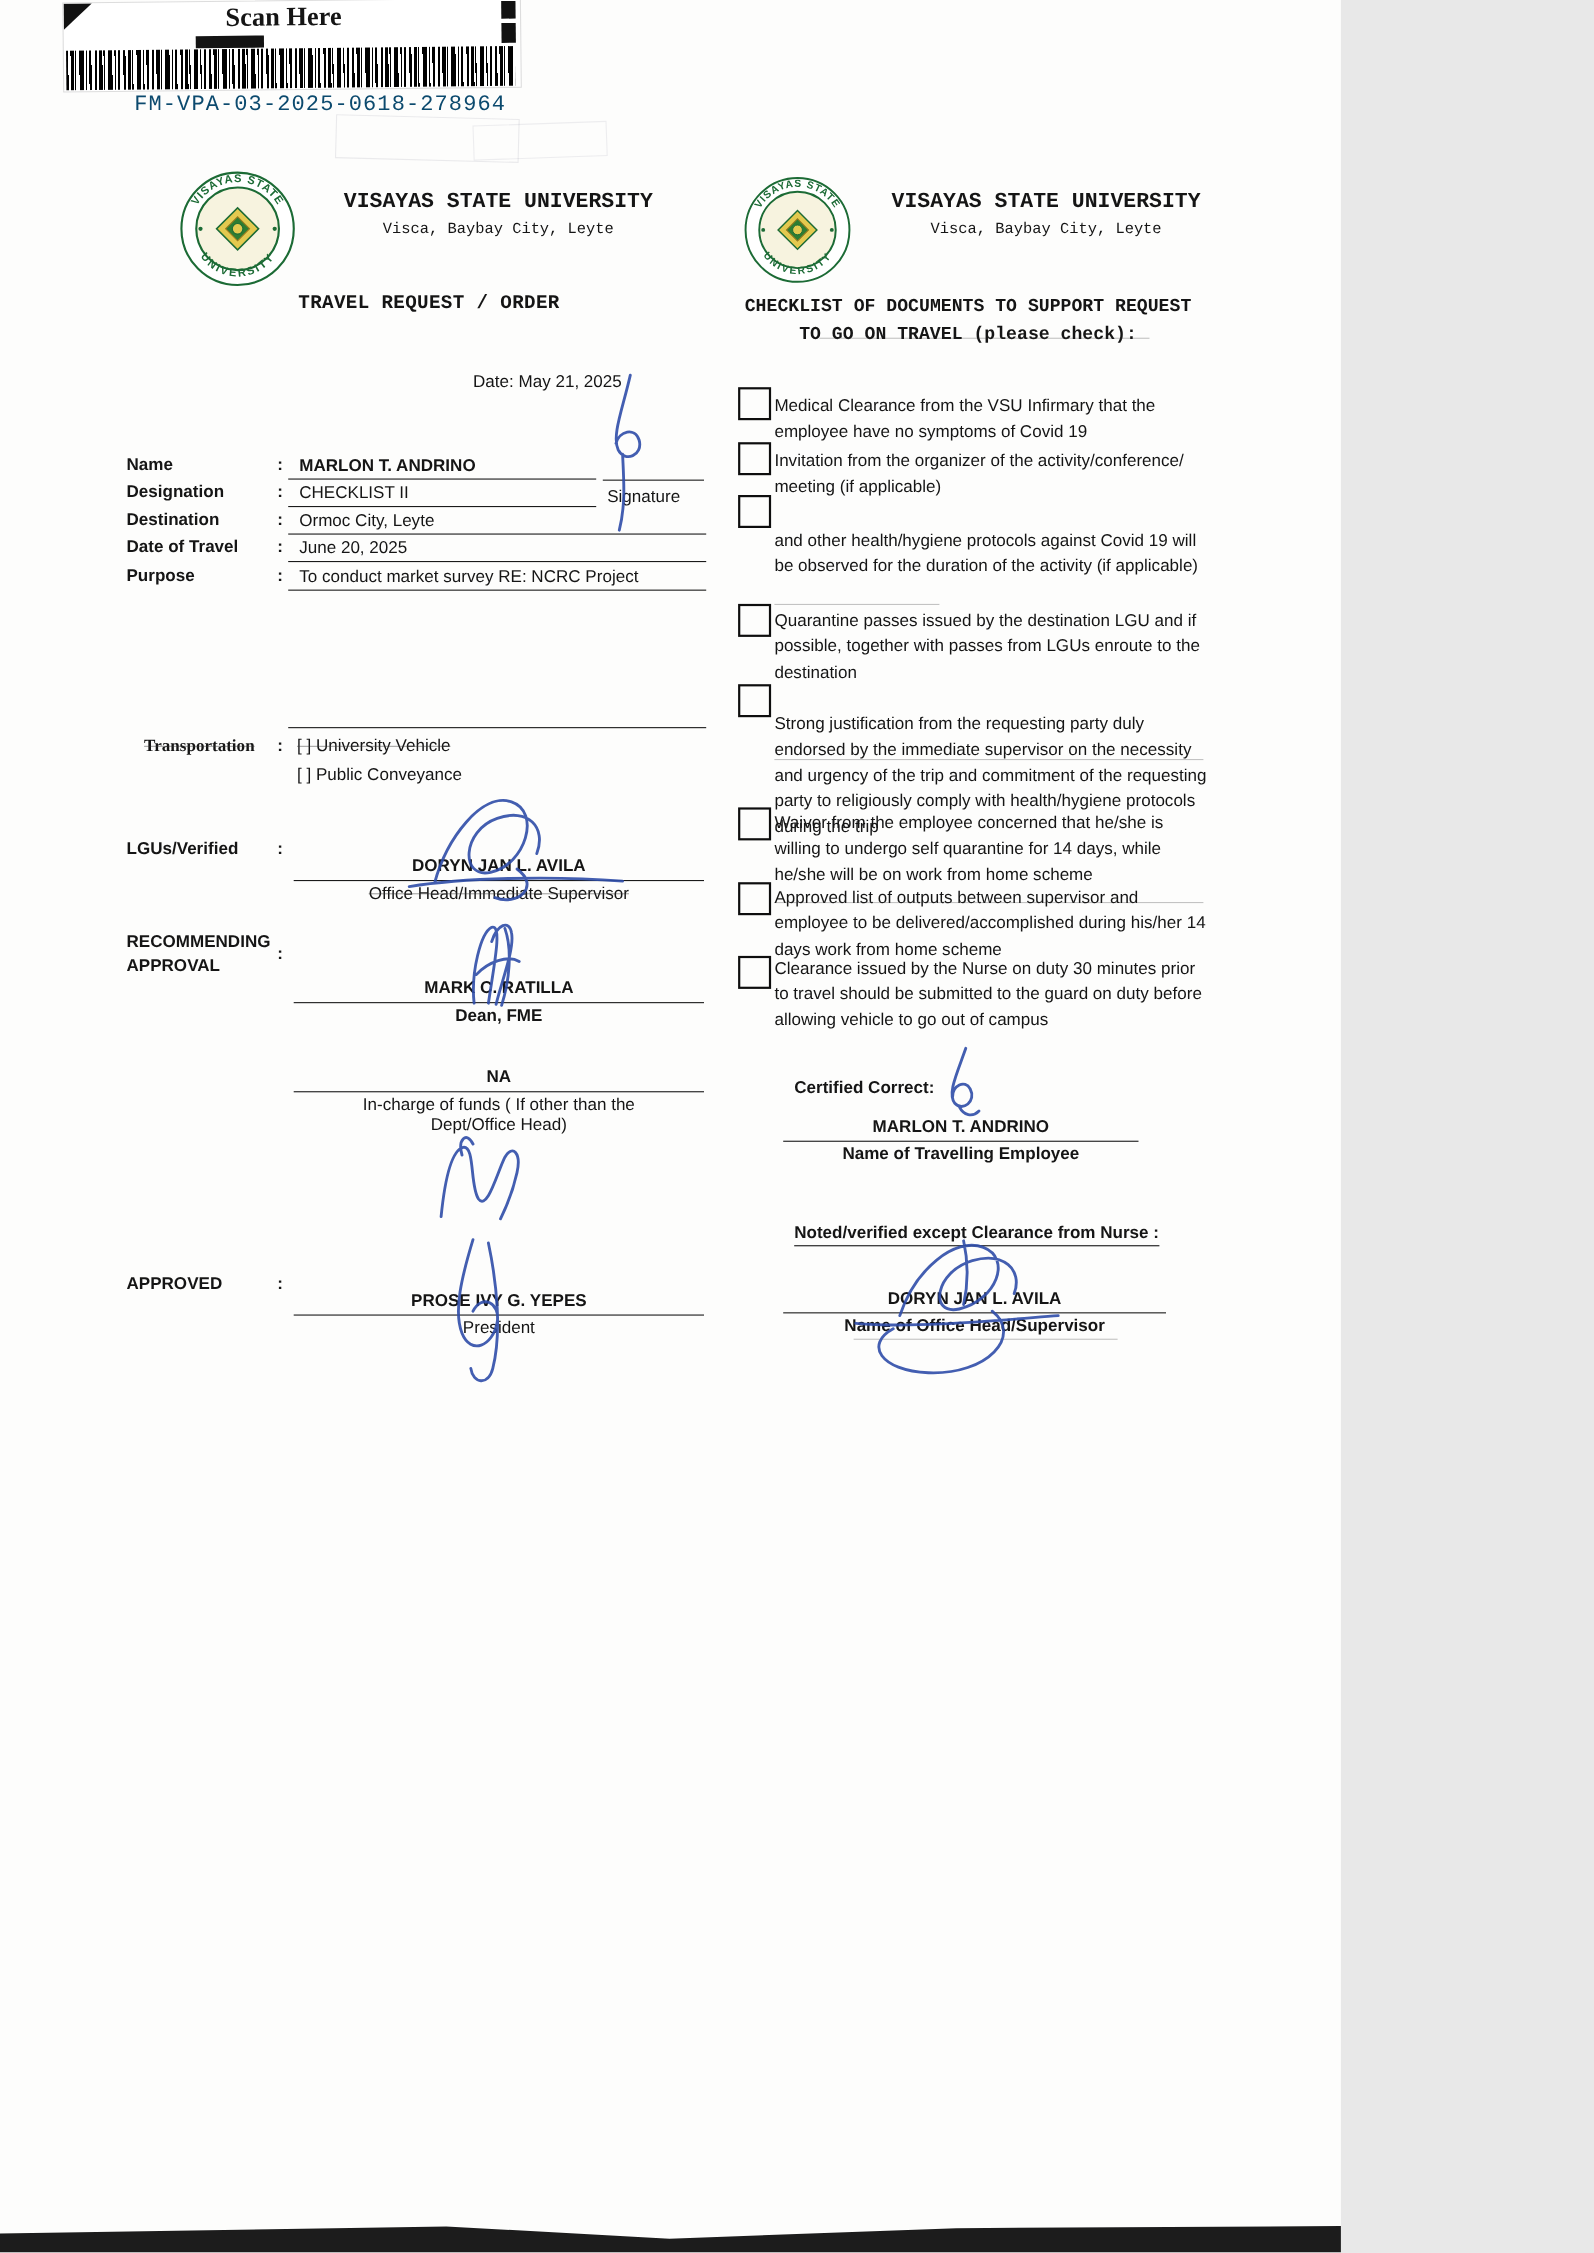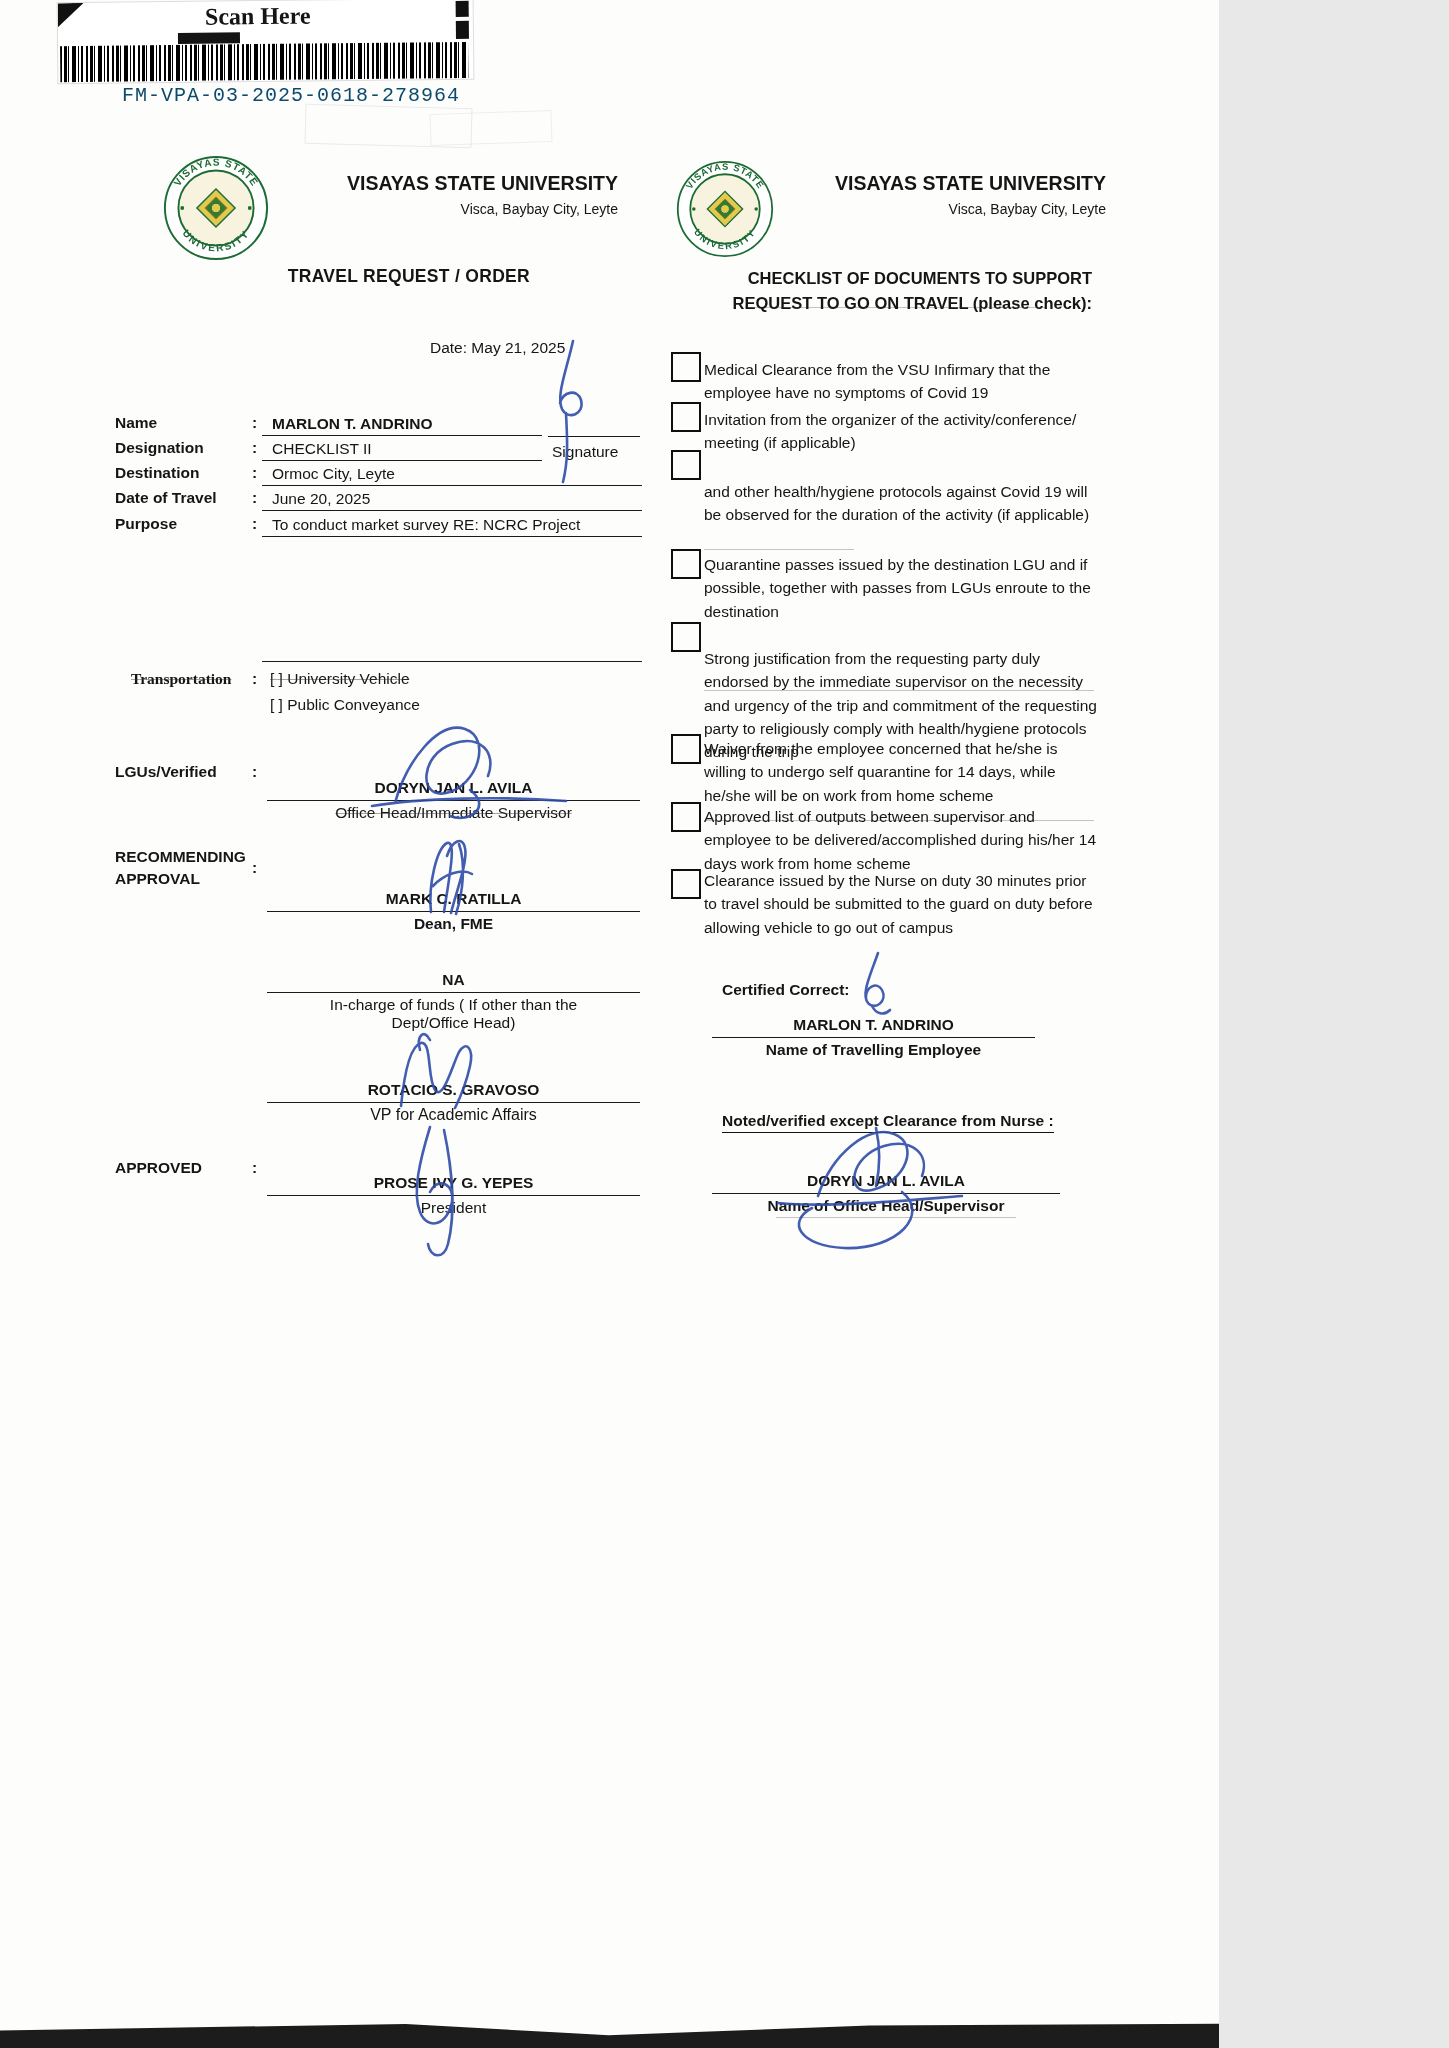--- a/index.html
+++ b/index.html
@@ -4,21 +4,21 @@
 <style>
   html,body{margin:0;padding:0;background:#e8e8e8;}
   .page{
     position:relative;width:1219px;height:2048px;background:#fdfdfc;
     font-family:"Liberation Sans", sans-serif;color:#151515;overflow:hidden;
   }
   .abs{position:absolute;}
   .b{font-weight:bold;}
   .t15{font-size:15.5px;line-height:23px;}
   .t14{font-size:14px;}
-  .center{text-align:right;}
+  .center{text-align:center;font-family:Liberation Mono, monospace;}
   .rule{border-top:1.6px solid #1a1a1a;height:0;}
   .xstrike{text-decoration:line-through;text-decoration-color:rgba(55,55,55,.45);text-decoration-thickness:1px;}
   .field-row{height:24px;}
   .field-label{position:absolute;left:0;top:2px;font-size:15.5px;font-weight:bold;white-space:nowrap;}
   .field-colon{position:absolute;left:137px;top:2px;font-size:15.5px;font-weight:bold;}
   .field-value{position:absolute;left:147px;top:0;height:24px;border-bottom:1.6px solid #1a1a1a;
     font-size:15.5px;padding:3px 0 0 10px;box-sizing:border-box;white-space:nowrap;}
   .sigblock{text-align:center;}
   .sig-name{font-size:15.5px;font-weight:bold;margin-bottom:3px;white-space:nowrap;}
   .sig-title{font-size:15.5px;margin-top:3px;}
@@ -139,25 +139,20 @@
     <div class="rule"></div>
     <div class="sig-title b">Dean, FME</div>
   </div>
 
   <div class="abs sigblock" style="left:267px;top:971px;width:373px;">
     <div class="sig-name">NA</div>
     <div class="rule"></div>
     <div class="sig-title" style="width:300px;margin:3px auto 0;">In-charge of  funds ( If other than the Dept/Office Head)</div>
   </div>
 
-  <div class="abs sigblock" style="left:267px;top:1081px;width:373px;">
-    <div class="sig-name">ROTACIO S. GRAVOSO</div>
-    <div class="rule"></div>
-    <div class="sig-title" style="font-size:16px;">VP for Academic Affairs</div>
-  </div>
 
   <div class="abs t15 b" style="left:115px;top:1156px;">APPROVED</div>
   <div class="abs t15 b" style="left:252px;top:1156px;">:</div>
   <div class="abs sigblock" style="left:267px;top:1174px;width:373px;">
     <div class="sig-name">PROSE IVY G. YEPES</div>
     <div class="rule"></div>
     <div class="sig-title">President</div>
   </div>
 
   <div class="abs cb" style="left:671px;top:352px;"></div>

